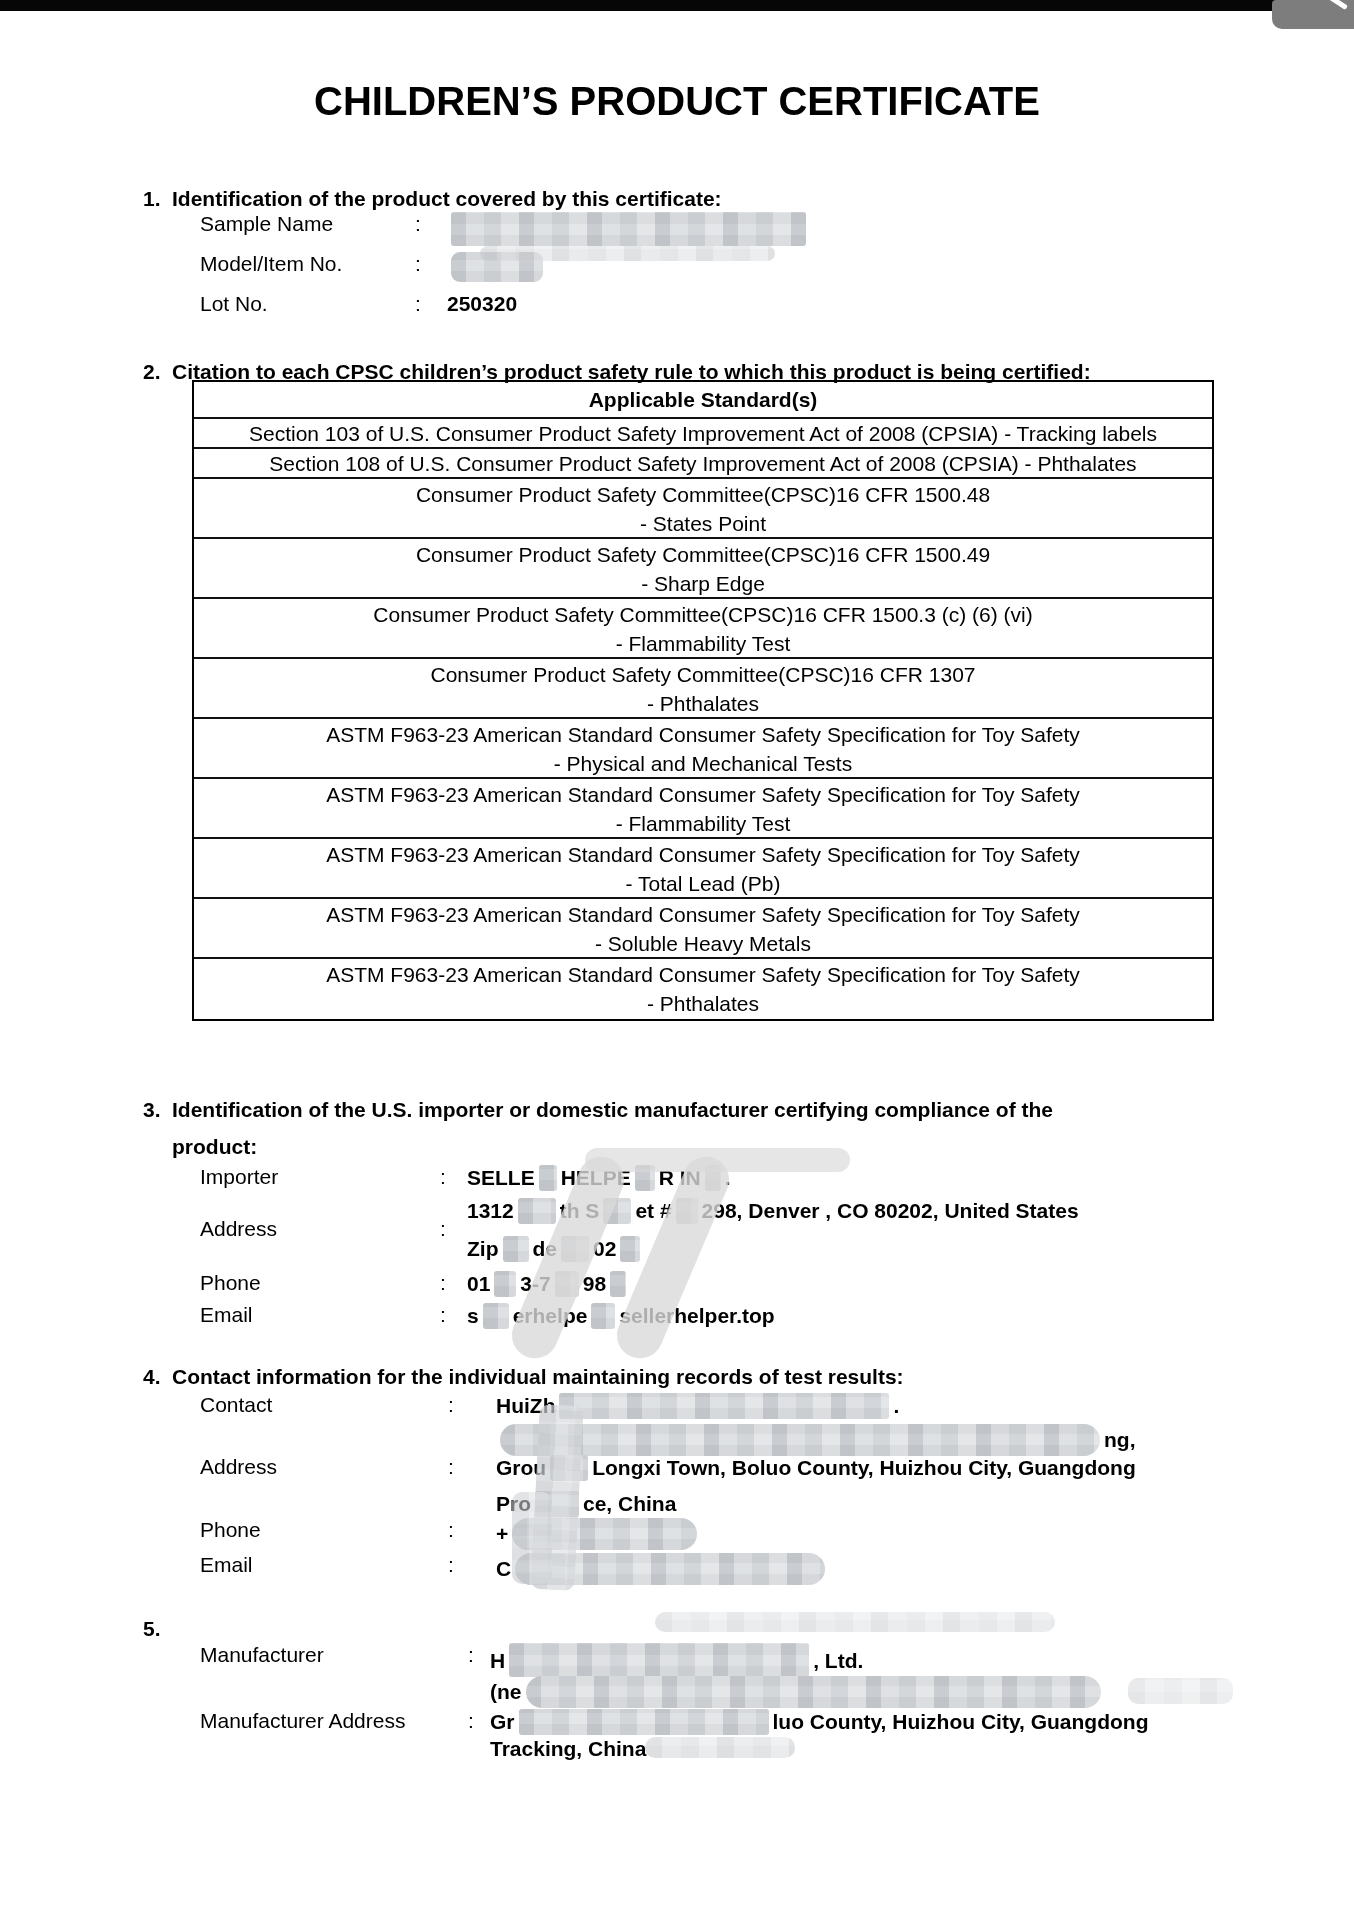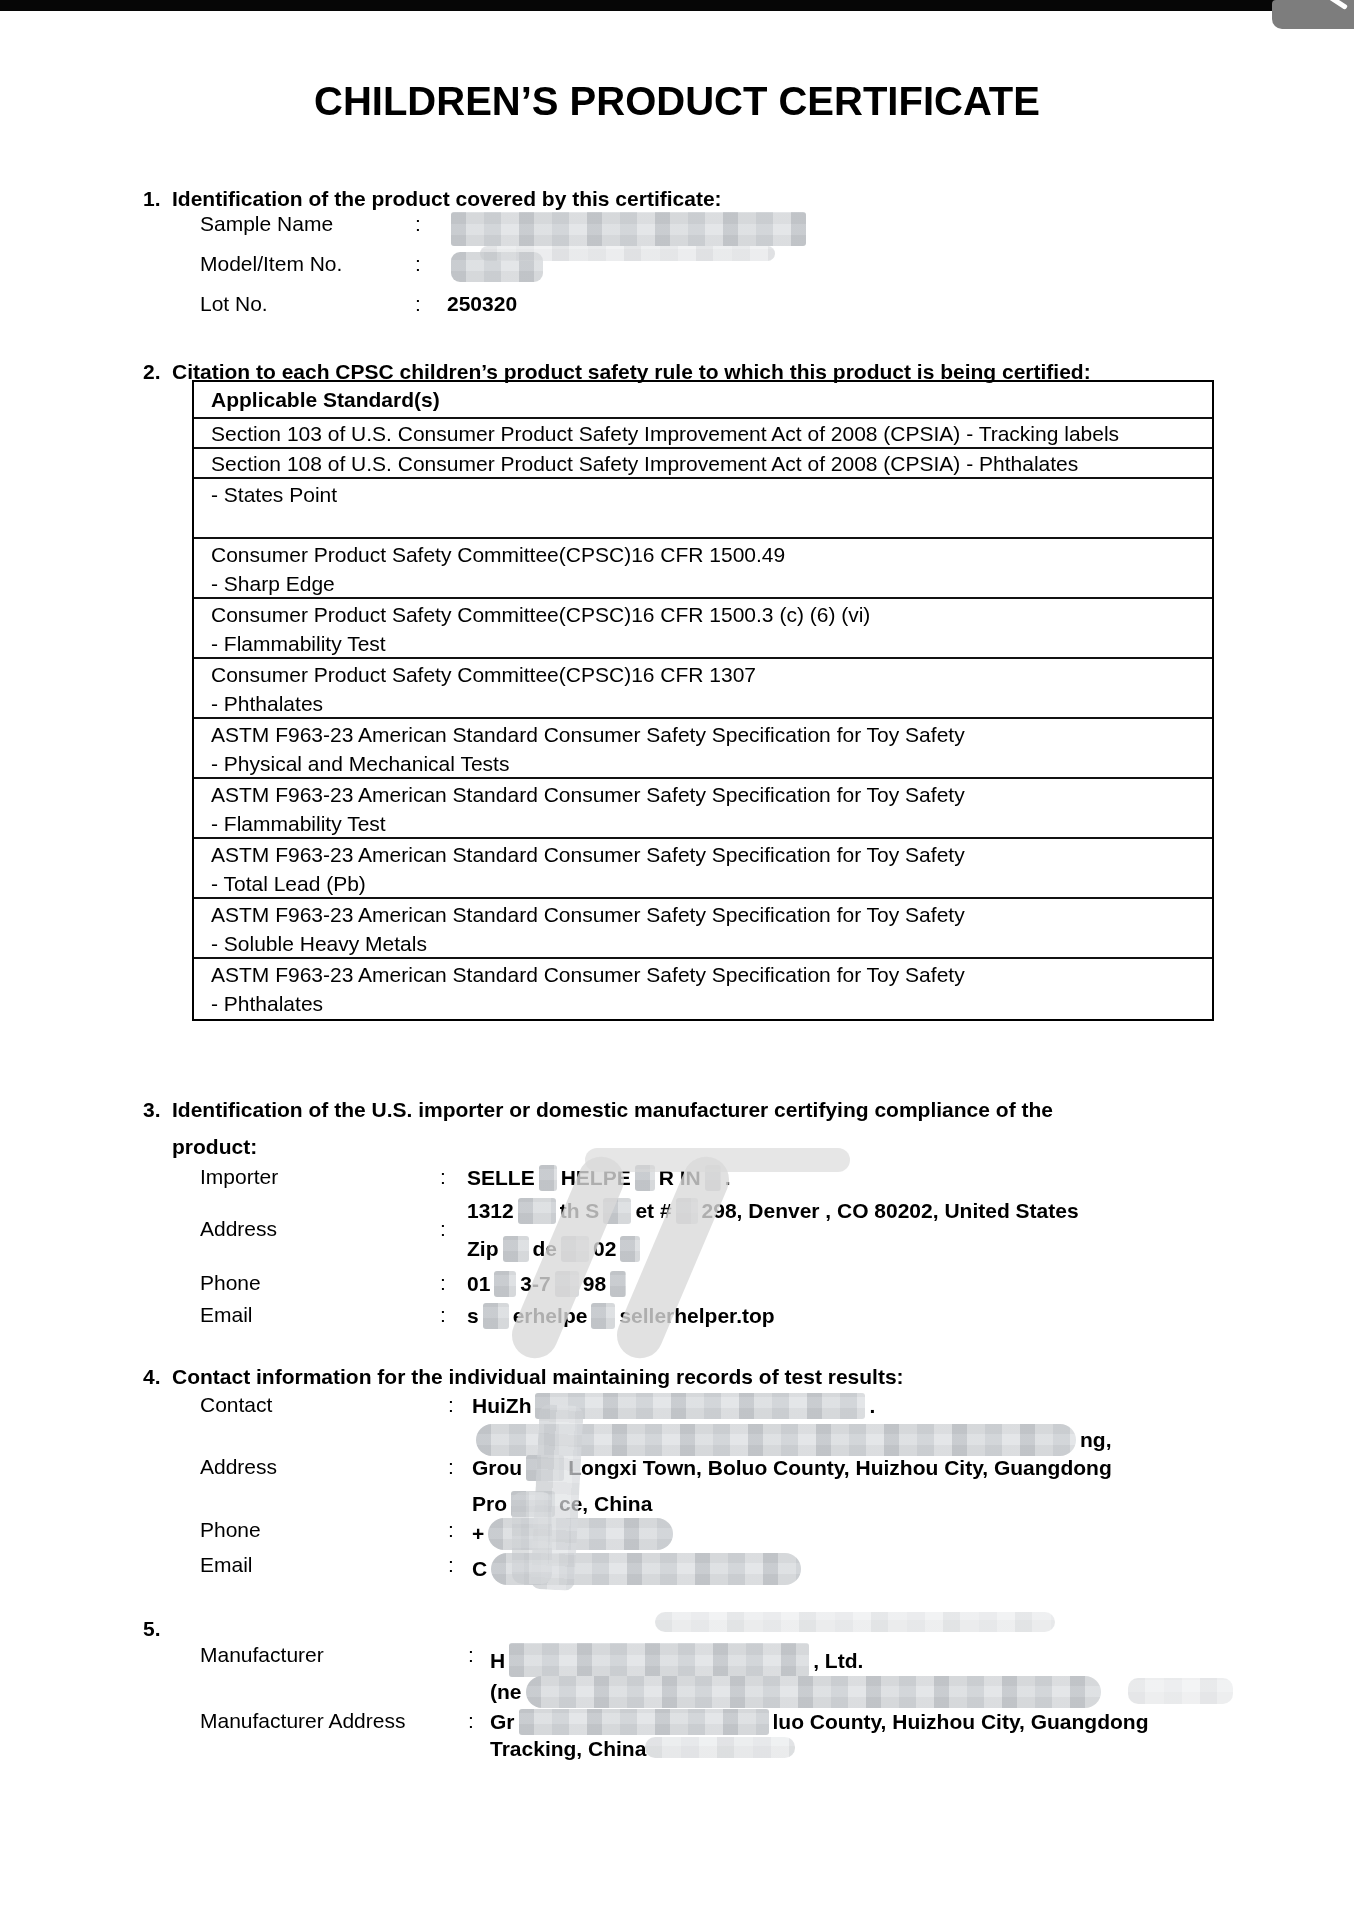--- a/index.html
+++ b/index.html
@@ -17,25 +17,25 @@
   
   .sec{position:absolute;left:0;width:1354px;font-size:21px;}
   .shead{position:absolute;left:172px;width:1064px;font-weight:bold;line-height:37px;}
   .shead .num{position:absolute;left:-29px;top:0;}
   .frow{position:absolute;left:0;width:1354px;white-space:nowrap;}
   .lbl{position:absolute;left:200px;top:0;}
   .cln{position:absolute;top:0;}
   .val{position:absolute;top:0;font-weight:bold;}
   .s1 .cln{left:415px}  .s1 .val{left:447px}
   .s3 .cln{left:440px}  .s3 .val{left:467px}
-  .s4 .cln{left:448px}  .s4 .val{left:472px}
+  .s4 .cln{left:448px}  .s4 .val{left:496px}
   .s5 .cln{left:468px}  .s5 .val{left:490px}
   
   .tbl{position:absolute;left:192px;top:27px;width:1022px;border:2px solid #000;box-sizing:border-box;}
-  .trow{box-sizing:border-box;border-bottom:2px solid #111;padding-left:17px;}
+  .trow{box-sizing:border-box;border-bottom:2px solid #111;text-align:center;}
   .trow:last-child{border-bottom:none;}
   .trh{height:37px;line-height:35px;font-weight:bold;}
   .tr1{height:30px;line-height:29px;}
   .tr2{height:60px;line-height:29px;padding-top:1px;}
   .tr2 div{height:29px;}
   
   .rd{display:inline-block;height:26px;vertical-align:-6px;margin:0 4px;border-radius:3px;
       background:
         repeating-linear-gradient(90deg, rgba(158,163,170,.38) 0 15px, rgba(214,217,220,.38) 15px 33px,
           rgba(183,188,194,.38) 33px 50px, rgba(228,230,233,.38) 50px 68px),
@@ -87,20 +87,21 @@
   <div class="sec s2" style="top:353px">
     <div class="shead">
       <span class="num">2.</span>
       <span>Citation to each CPSC children’s product safety rule to which this product is being certified:</span>
     </div>
     <div class="tbl">
       <div class="trow trh">Applicable Standard(s)</div>
       <div class="trow tr1">Section 103 of U.S. Consumer Product Safety Improvement Act of 2008 (CPSIA) - Tracking labels</div>
       <div class="trow tr1">Section 108 of U.S. Consumer Product Safety Improvement Act of 2008 (CPSIA) - Phthalates</div>
       <div class="trow tr2">
+        <div>Consumer Product Safety Committee(CPSC)16 CFR 1500.48</div>
         <div>- States Point</div>
       </div>
       <div class="trow tr2">
         <div>Consumer Product Safety Committee(CPSC)16 CFR 1500.49</div>
         <div>- Sharp Edge</div>
       </div>
       <div class="trow tr2">
         <div>Consumer Product Safety Committee(CPSC)16 CFR 1500.3 (c) (6) (vi)</div>
         <div>- Flammability Test</div>
       </div>

